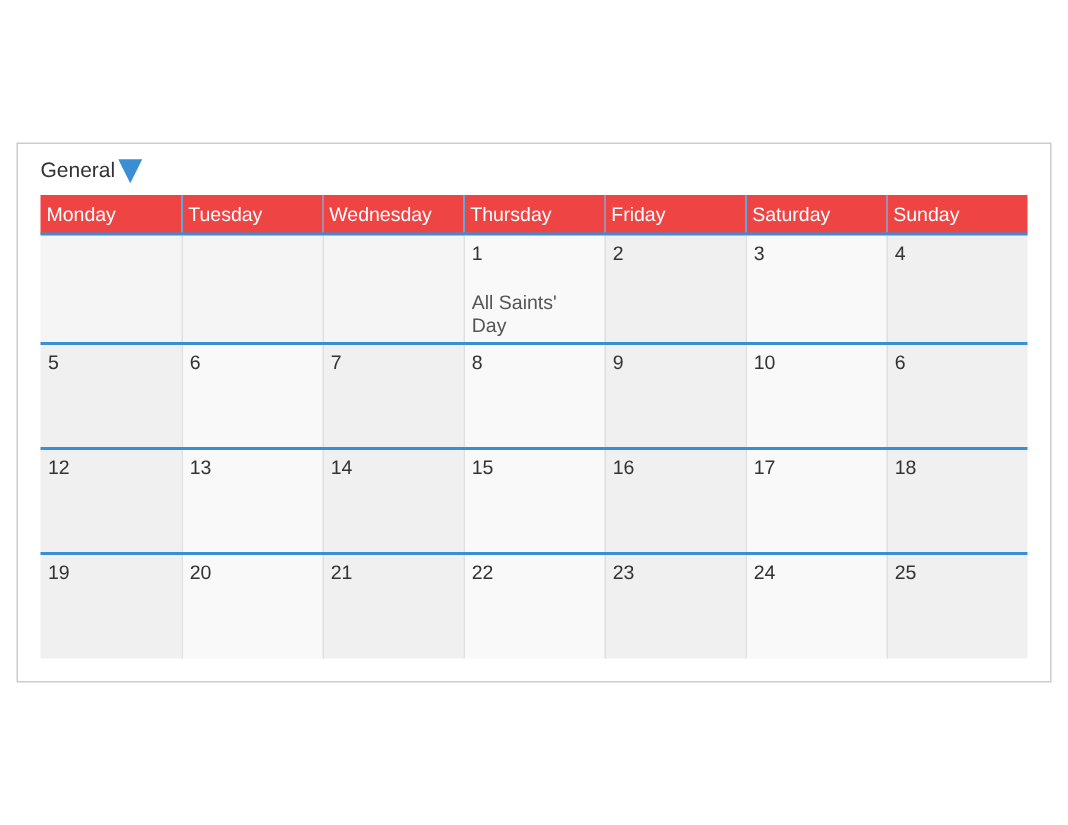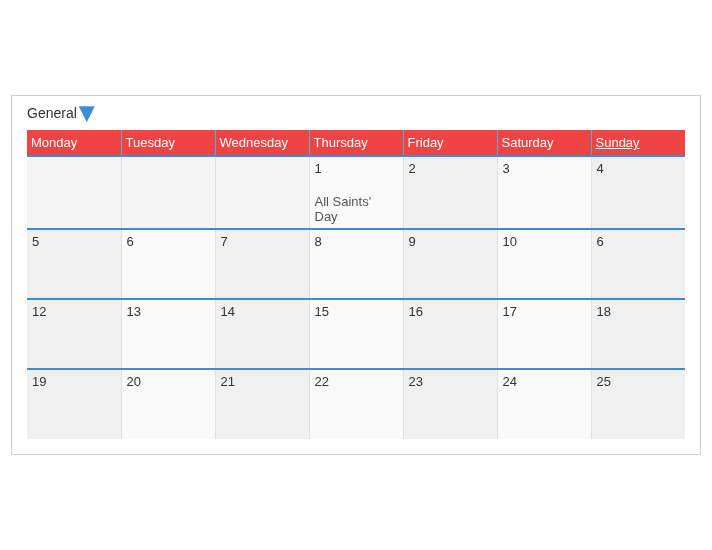--- a/index.html
+++ b/index.html
@@ -71,21 +71,20 @@
       background: #ef4444;
       color: #fff;
       font-size: 13px;
       font-weight: normal;
       padding: 5px 4px;
       text-align: left;
       border-right: 1px solid #5aaae0;
     }
     .cal-grid thead tr th:last-child {
       border-right: none;
-      text-decoration: underline;
     }
     .cal-grid tbody tr {
       border-top: 2px solid #3a8fd4;
     }
     .cal-grid tbody tr td {
       width: calc(100% / 7);
       height: 70px;
       vertical-align: top;
       padding: 4px 5px;
       font-size: 13px;

